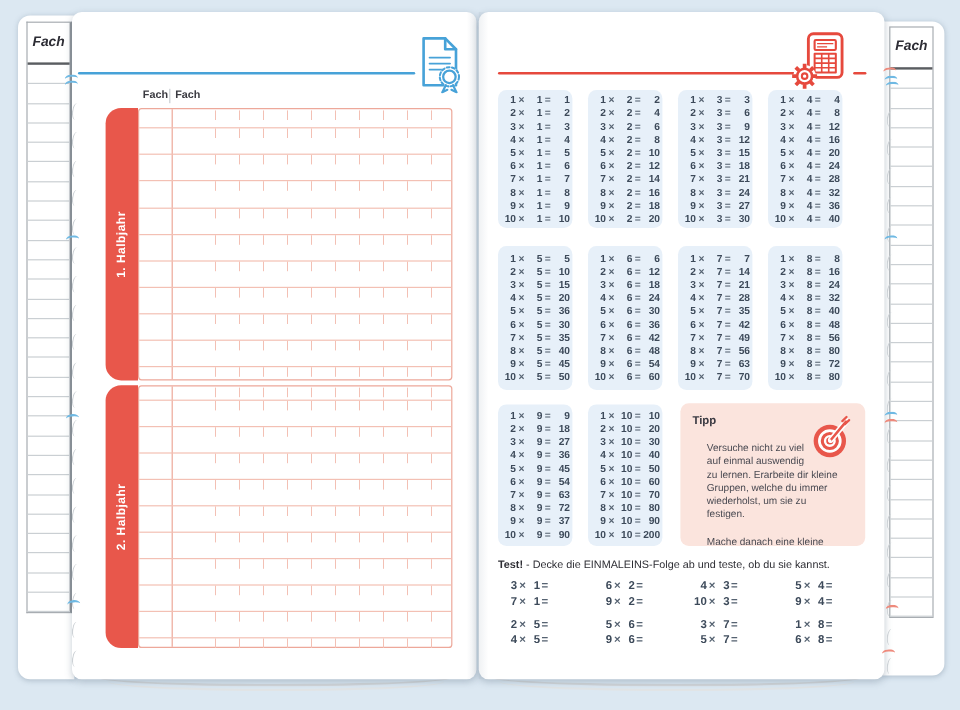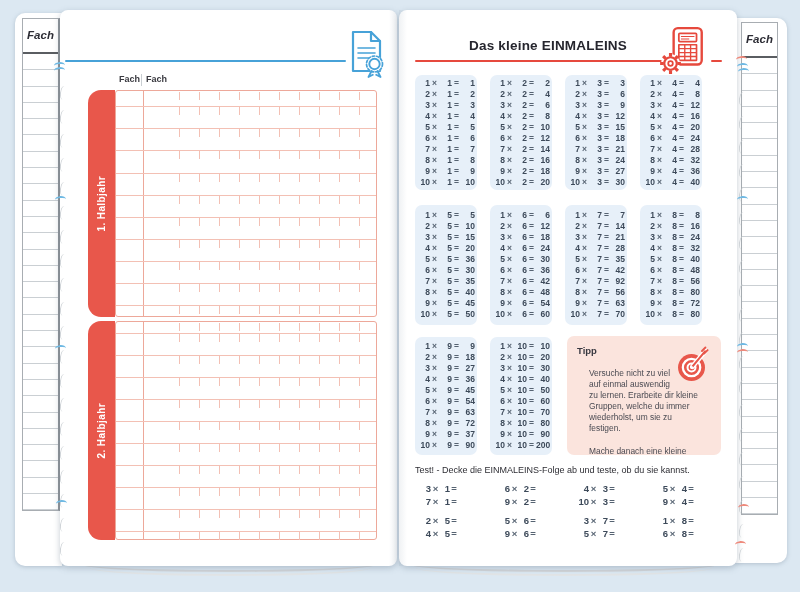--- a/index.html
+++ b/index.html
@@ -64,21 +64,21 @@
   .mt-line .x,.mt-line .eq{text-align:center; color:#566372;}
   
   .tip-box{position:absolute; left:168px; top:326px; width:154px; height:119px;
     background:#fbe4dd; border-radius:7px; padding:9px 10px; box-sizing:border-box; overflow:hidden;}
   .target-icon{float:right; width:40px; height:42px; margin:-2px -4px 2px 3px;}
   .tip-title{font-size:9.5px; font-weight:bold; color:#393941; margin-bottom:4px;}
   .tip-p{margin:12px; font-size:8.4px; line-height:11px; color:#4a4a52;}
   .tip-p.second{margin-top:9px;}
   
   .test-head{position:absolute; left:16px; top:455px; font-size:9px; color:#2e2e34;}
-  .test-head b{font-weight:normal;}
+  .test-head b{font-weight:bold;}
   .test-grid{position:absolute; left:16px; top:473px;}
   .test-row{display:grid; grid-template-columns:repeat(4, 79px); line-height:12.5px;}
   .test-row.gap{margin-top:7px;}
   .test-cell{display:grid; grid-template-columns:16px 9px 10px 8px;
     font-size:9.5px; color:#3d4a5a; font-weight:bold;}
   .test-cell .a,.test-cell .b{text-align:right;}
   .test-cell .x,.test-cell .eq{text-align:center; color:#566372;}
   
   #decor{position:absolute; inset:0; z-index:3; pointer-events:none;}
   .arc{position:absolute; width:6px; height:14px; border-left:1.3px solid #ccd1d5;
@@ -240,21 +240,20 @@
 
     <div class="band band1">
       <span class="band-label">1. Halbjahr</span>
     </div>
     <div class="band band2">
       <span class="band-label">2. Halbjahr</span>
     </div>
   </div>
 
   <div class="page right-page">
-    <div class="page-title">Das kleine EINMALEINS</div>
     <div class="underline red-line"></div>
     <div class="underline red-line-stub"></div>
 
     <svg class="calc-icon" viewBox="0 0 50 48" fill="none" stroke="#e6493d" stroke-width="2.3" stroke-linejoin="round">
       <rect x="16" y="2" width="27" height="35" rx="4" fill="#fff"></rect>
       <rect x="21" y="7" width="17" height="8" rx="1" stroke-width="1.7"></rect>
       <path d="M23 10 H36 M23 12.5 H31" stroke-width="1"></path>
       <rect x="21" y="18" width="17" height="15" stroke-width="1.6"></rect>
       <path d="M26.7 18 V33 M32.3 18 V33 M21 21.75 H38 M21 25.5 H38 M21 29.25 H38" stroke-width="1.3"></path>
       <circle cx="13" cy="36" r="9" fill="#fff" stroke="none"></circle>
@@ -739,21 +738,21 @@
             <span class="x">×</span>
             <span class="b">7</span>
             <span class="eq">=</span>
             <span class="p">42</span>
           </div>
           <div class="mt-line">
             <span class="a">7</span>
             <span class="x">×</span>
             <span class="b">7</span>
             <span class="eq">=</span>
-            <span class="p">92</span>
+            <span class="p">49</span>
           </div>
           <div class="mt-line">
             <span class="a">8</span>
             <span class="x">×</span>
             <span class="b">7</span>
             <span class="eq">=</span>
             <span class="p">56</span>
           </div>
           <div class="mt-line">
             <span class="a">9</span>

